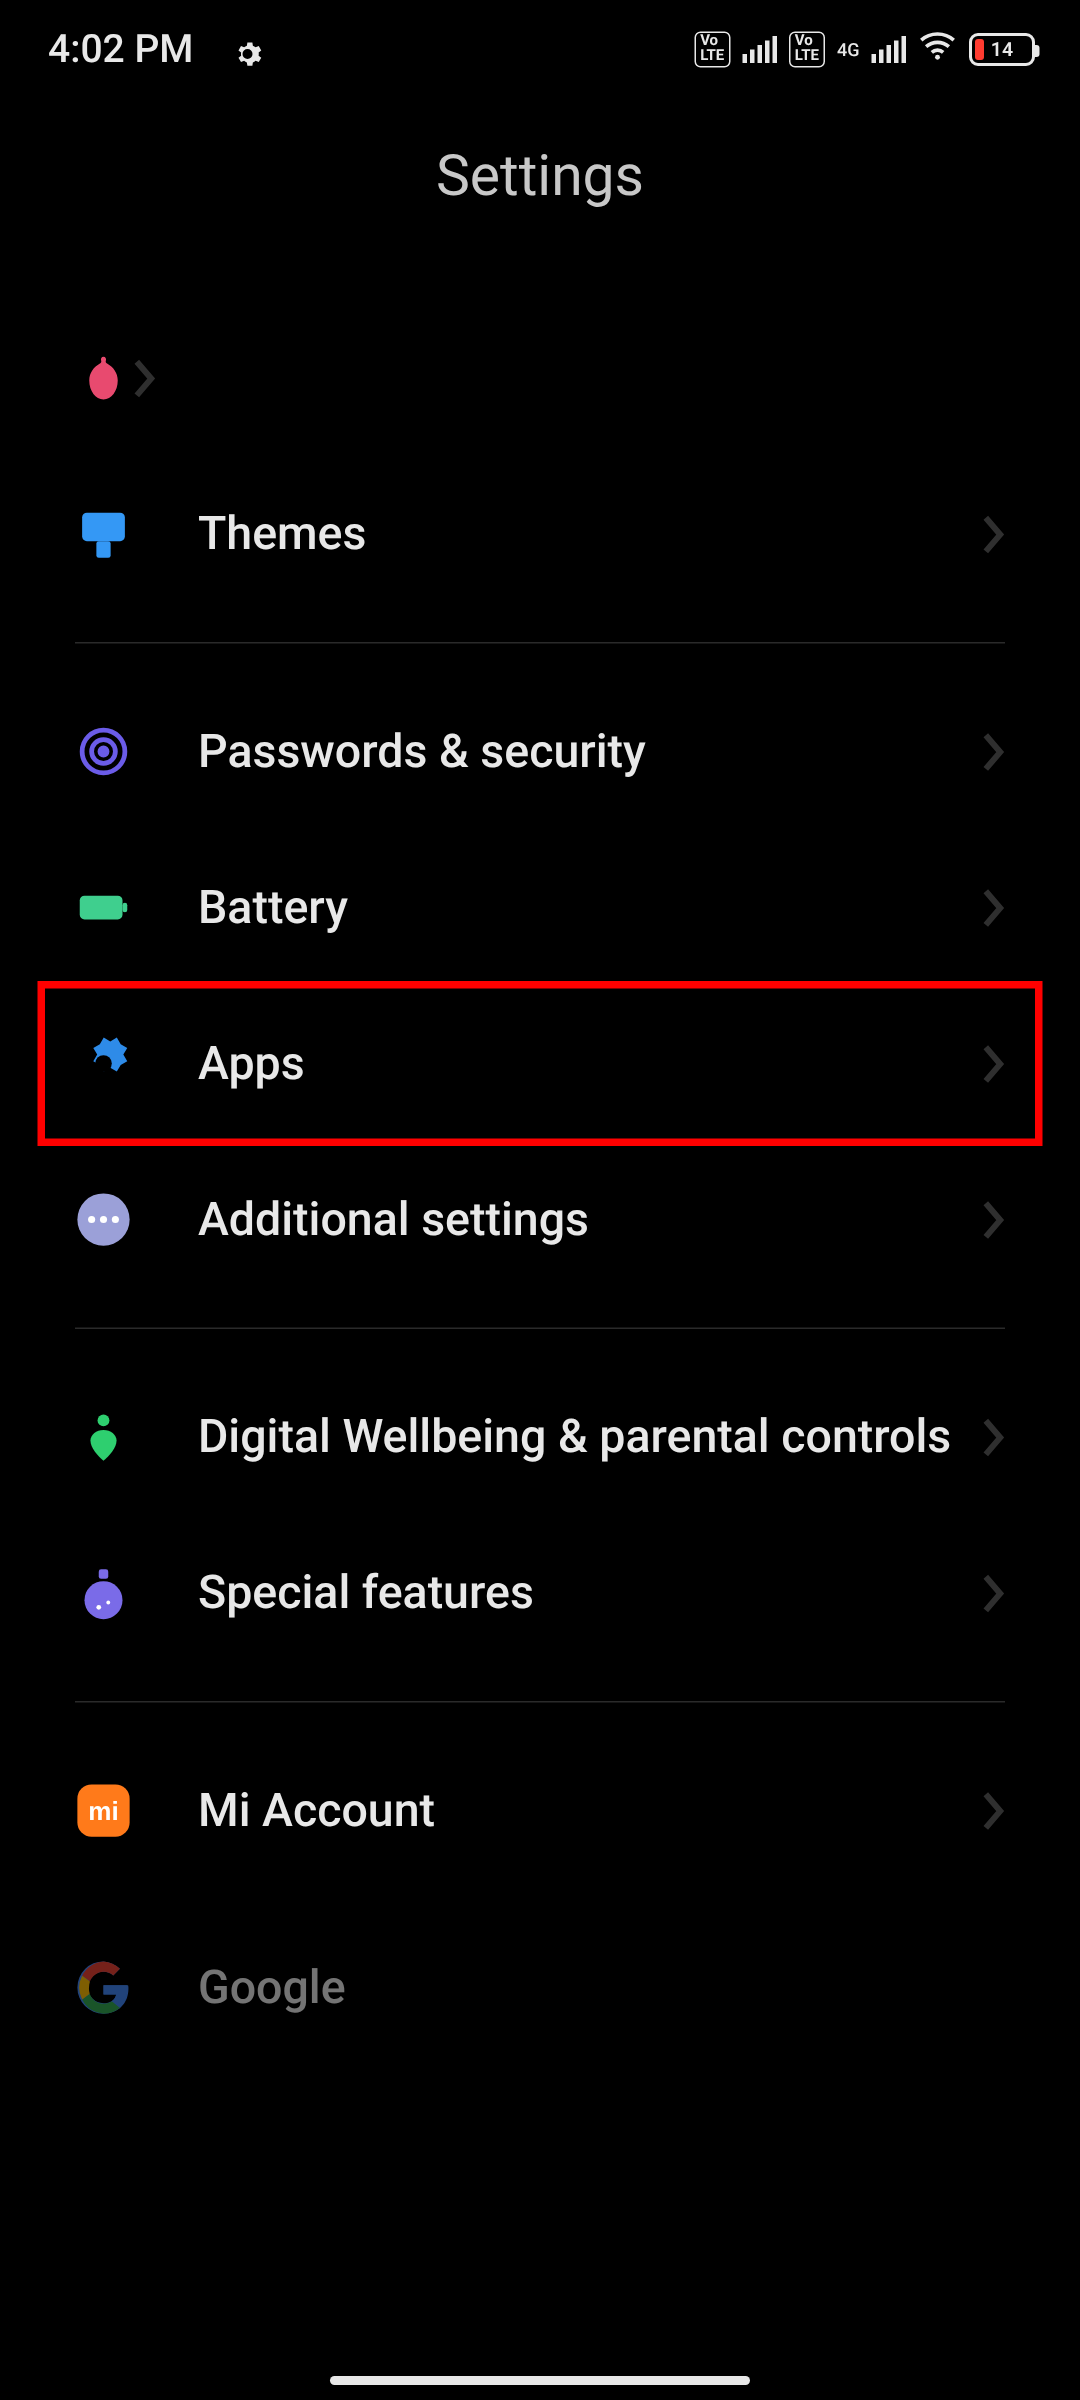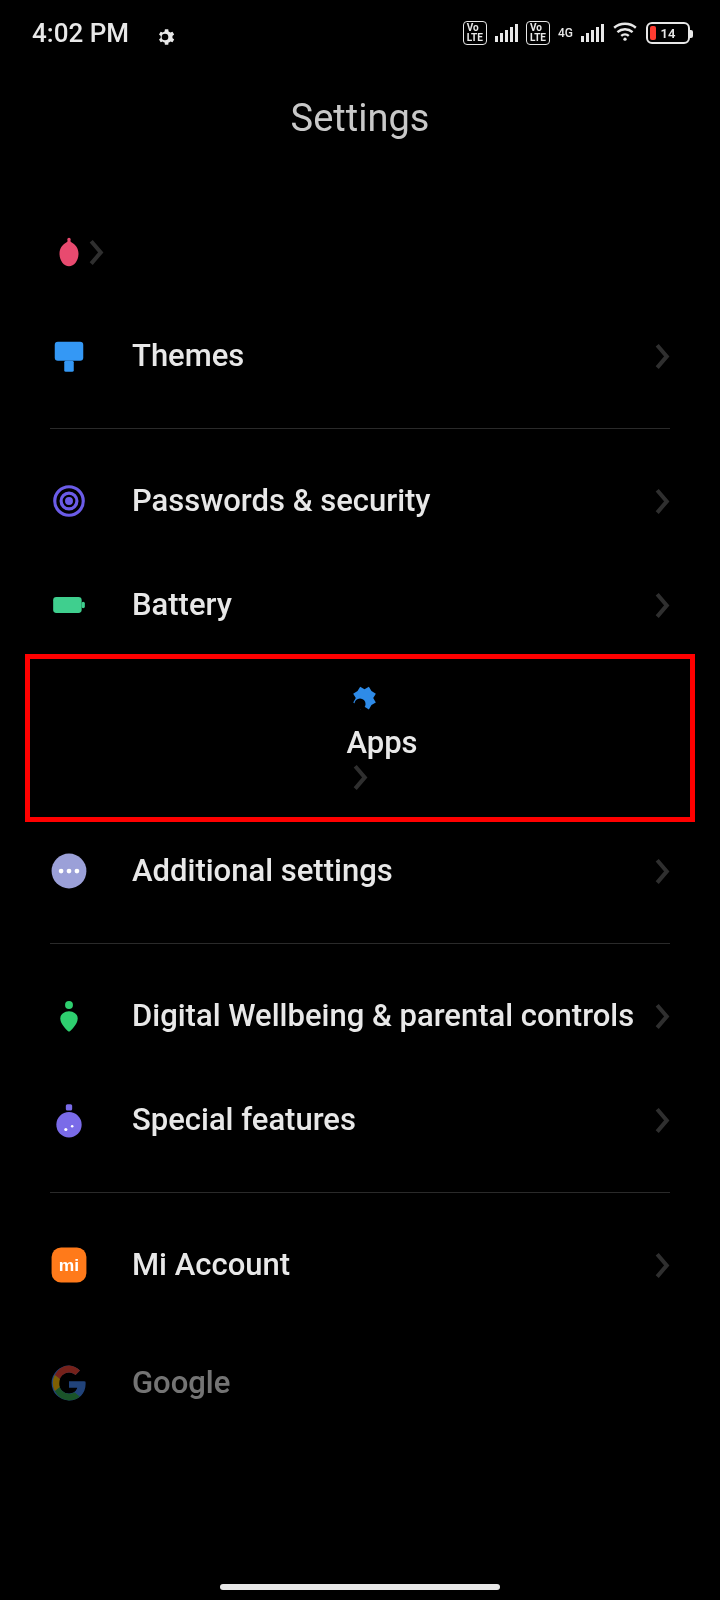--- a/index.html
+++ b/index.html
@@ -120,21 +120,20 @@
       display: flex;
       align-items: center;
       padding: 28px 0;
       min-height: 104px;
     }
     .list-item.highlighted {
       outline: 5px solid #ff0000;
       outline-offset: -2px;
       margin: 0 -22px;
       padding: 28px 22px;
-      flex-direction: column;
     }
     .item-icon {
       width: 38px;
       height: 38px;
       flex-shrink: 0;
       display: flex;
       align-items: center;
       justify-content: center;
     }
     .item-label {

